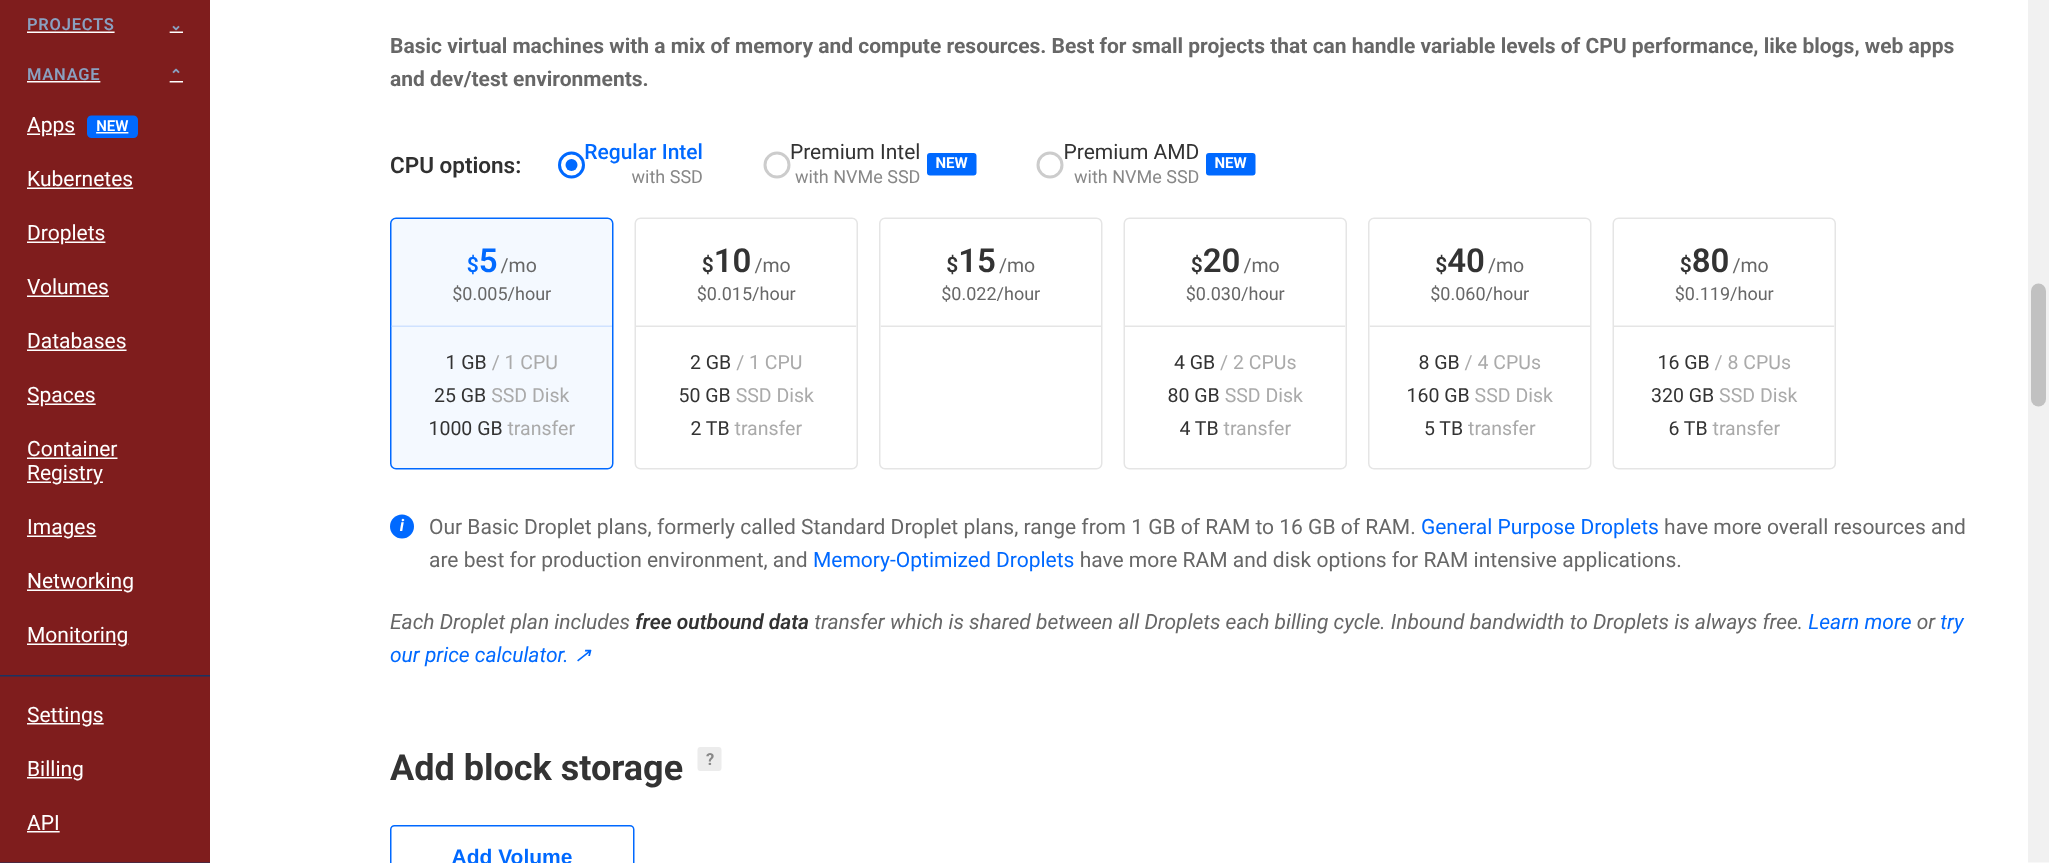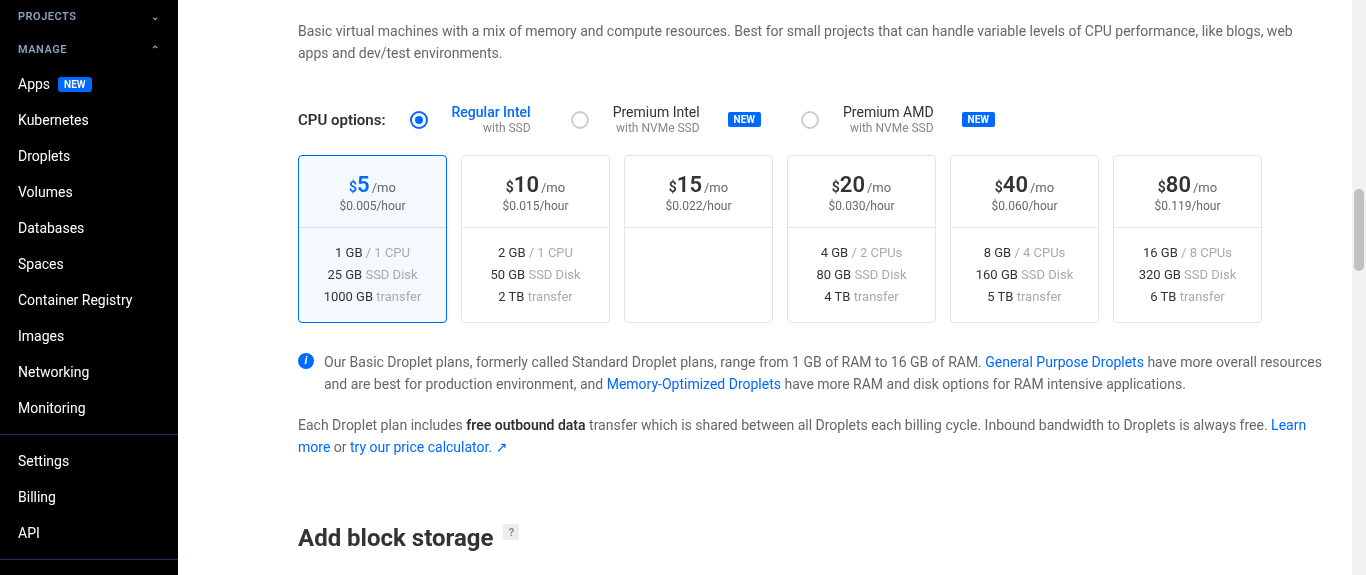--- a/index.html
+++ b/index.html
@@ -1,30 +1,30 @@
 <!DOCTYPE html>
 <html><head>
 <meta charset="utf-8">
 <style>
 * { margin: 0; padding: 0; box-sizing: border-box; }
 body { font-family: -apple-system, BlinkMacSystemFont, "Segoe UI", Roboto, sans-serif; font-size: 14px; color: #333; background: #fff; }
 .layout { display: flex; width: 1366px; height: 575px; overflow: hidden; }
-.sidebar { width: 178px; background: #000000; color: #fff; flex-shrink: 0; display: flex; flex-direction: column; overflow-y: auto; }
+.sidebar { width: 140px; background: #7f1d1d; color: #fff; flex-shrink: 0; display: flex; flex-direction: column; overflow-y: auto; text-decoration: underline; }
 .section-header { display: flex; justify-content: space-between; align-items: center; padding: 10px 18px; font-size: 11px; font-weight: 600; letter-spacing: 0.5px; color: #8aa0c0; cursor: pointer; }
 .chev { font-size: 10px; color: #8aa0c0; }
 .side-list { list-style: none; }
 .side-item { padding: 10px 18px; font-size: 14px; color: #fff; cursor: pointer; display: flex; align-items: flex-end; gap: 8px; }
 .new-badge { background: #0069ff; color: #fff; font-size: 10px; font-weight: 600; padding: 2px 6px; border-radius: 3px; }
 .divider { border: none; border-top: 1px solid #1a3463; margin: 8px 0; }
 .footer-link { padding: 8px 18px; font-size: 13px; color: #fff; display: flex; align-items: center; gap: 8px; cursor: pointer; }
 .main { flex: 1; padding: 20px 40px 20px 120px; overflow-y: auto; background: #fff; position: relative; }
-.desc { color: #676767; line-height: 1.6; margin-bottom: 38px; max-width: 1140px; }
+.desc { color: #676767; line-height: 1.6; margin-bottom: 28px; max-width: 1140px; font-weight: bold; }
 .cpu-row { display: flex; align-items: center; gap: 24px; margin-bottom: 18px; text-align: right; }
 .cpu-label { font-weight: 600; color: #303030; font-size: 15px; }
-.cpu-option { display: flex; align-items: center; gap: 24px; cursor: pointer; }
+.cpu-option { display: flex; align-items: center; gap: 0; cursor: pointer; }
 .radio { width: 18px; height: 18px; border-radius: 50%; border: 2px solid #ccc; display: flex; align-items: center; justify-content: center; flex-shrink: 0; }
 .radio.selected { border-color: #0069ff; }
 .radio.selected::after { content: ""; width: 8px; height: 8px; border-radius: 50%; background: #0069ff; }
 .cpu-text { display: flex; flex-direction: column; line-height: 1.3; }
 .cpu-title { font-size: 14px; color: #333; }
 .cpu-title.sel { color: #0069ff; font-weight: 500; }
 .cpu-sub { font-size: 12px; color: #888; }
 .new-pill { background: #0069ff; color: #fff; font-size: 10px; font-weight: 700; padding: 2px 6px; border-radius: 2px; margin-left: 4px; }
 .plans { display: flex; gap: 14px; margin-bottom: 28px; }
 .plan { width: 149px; border: 1px solid #e5e5e5; border-radius: 4px; cursor: pointer; overflow: hidden; }
@@ -37,21 +37,21 @@
 .plan.selected .dollar, .plan.selected .price { color: #0069ff; }
 .per { font-size: 13px; color: #676767; margin-left: 2px; }
 .hourly { font-size: 12px; color: #676767; margin-top: 2px; }
 .plan-body { padding: 14px 8px; text-align: center; font-size: 13px; line-height: 1.7; }
 .spec-dark { color: #333; }
 .spec-light { color: #aaa; }
 .info-row { display: flex; gap: 10px; margin-bottom: 18px; max-width: 1140px; }
 .info-icon { width: 16px; height: 16px; border-radius: 50%; background: #0069ff; color: #fff; font-size: 11px; display: flex; align-items: center; justify-content: center; font-style: italic; font-weight: bold; flex-shrink: 0; margin-top: 2px; }
 .info-text { color: #676767; line-height: 1.6; }
 .link { color: #0069ff; cursor: pointer; }
-.para { color: #676767; line-height: 1.6; margin-bottom: 66px; max-width: 1140px; }
+.para { color: #676767; line-height: 1.6; margin-bottom: 50px; max-width: 1140px; font-style: italic; }
 .bold { font-weight: 600; color: #333; }
 .section-title { font-size: 24px; color: #333; margin-bottom: 24px; display: flex; gap: 10px; }
 .help { width: 16px; height: 16px; background: #ececec; color: #888; font-size: 11px; display: flex; align-items: center; justify-content: center; border-radius: 2px; cursor: pointer; }
 .add-btn { border: 1px solid #0069ff; color: #0069ff; background: #fff; padding: 12px 40px; font-size: 14px; font-weight: 600; border-radius: 3px; cursor: pointer; }
 .scrollbar-track { position: absolute; right: 0; top: 0; width: 14px; height: 575px; background: #f1f1f1; }
 .scrollbar-thumb { position: absolute; right: 2px; top: 189px; width: 10px; height: 82px; background: #c1c1c1; border-radius: 5px; }
 </style>
 </head>
 <body>
 

